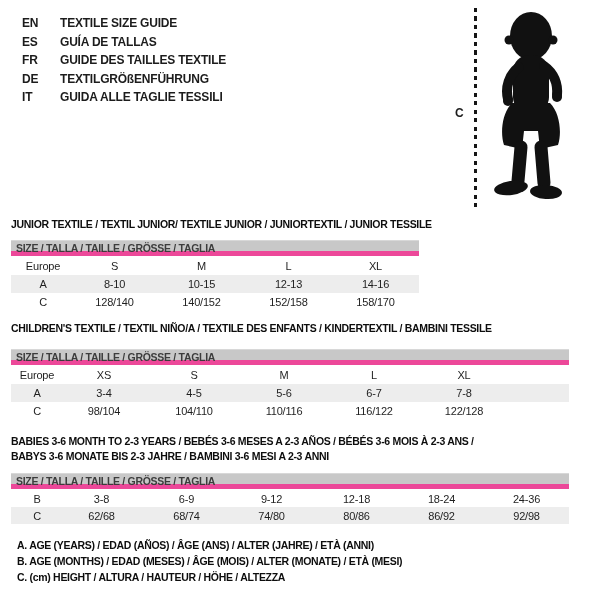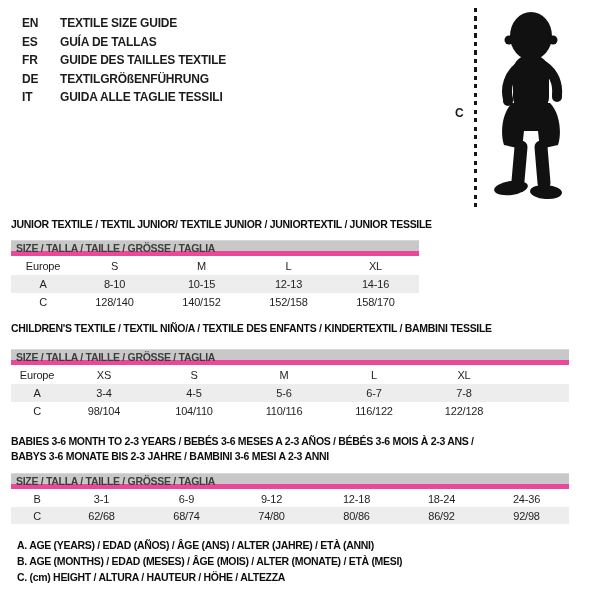--- a/index.html
+++ b/index.html
@@ -170,21 +170,21 @@
   </section>
 
   <section class="table-block t3">
     <h2 class="table-title">BABIES 3-6 MONTH TO 2-3 YEARS / BEBÉS 3-6 MESES A 2-3 AÑOS / BÉBÉS 3-6 MOIS À 2-3 ANS /</h2>
     <h2 class="table-title">BABYS 3-6 MONATE BIS 2-3 JAHRE / BAMBINI 3-6 MESI A 2-3 ANNI</h2>
     <div class="size-bar">SIZE / TALLA / TAILLE / GRÖSSE / TAGLIA</div>
     <table class="size-table">
       <tbody>
           <tr>
         <td class="lbl">B</td>
-        <td>3-1</td>
+        <td>3-8</td>
         <td>6-9</td>
         <td>9-12</td>
         <td>12-18</td>
         <td>18-24</td>
         <td>24-36</td>
       </tr>
       <tr class="stripe">
         <td class="lbl">C</td>
         <td>62/68</td>
         <td>68/74</td>

